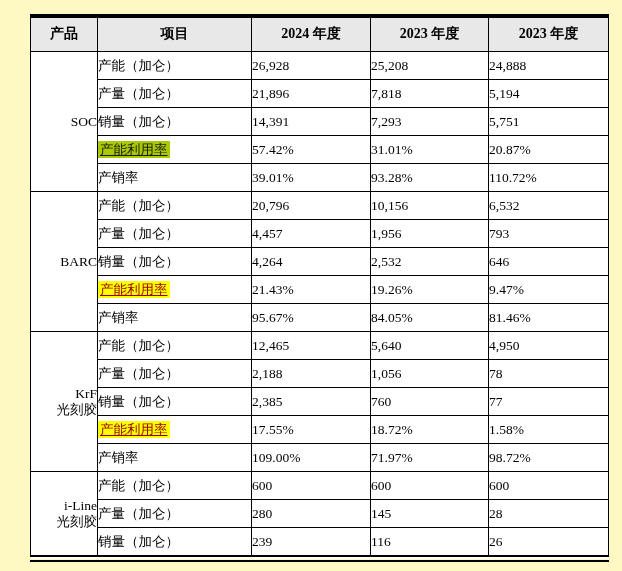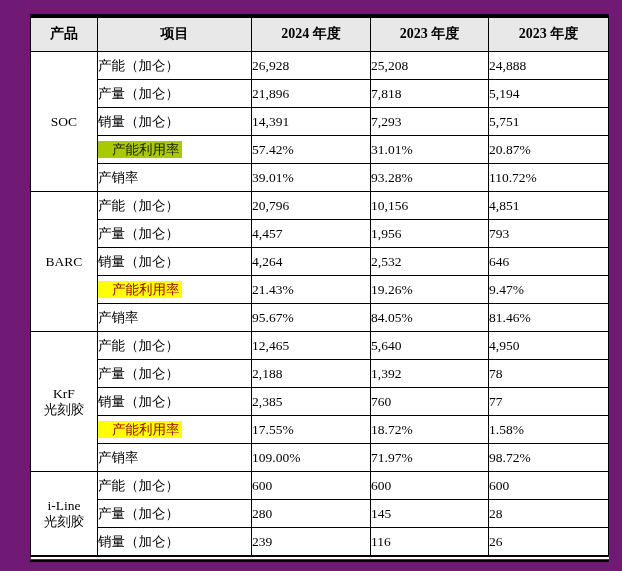--- a/index.html
+++ b/index.html
@@ -8,21 +8,21 @@
     background: #ffffff;
     width: 622px;
     height: 571px;
     font-family: "Liberation Serif", "DejaVu Serif", serif;
     color: #000000;
   }
   .page {
     position: relative;
     width: 622px;
     height: 571px;
-    background: #701a75;
+    background: #fef9c3;
     overflow: hidden;
   }
   table.prod-table {
     position: absolute;
     left: 30px;
     top: 14px;
     width: 578px;
     border-collapse: collapse;
     border-top: 4px solid #000000;
     border-bottom: 7px double #000000;
@@ -41,32 +41,33 @@
     background: #e8e8e8;
     font-weight: bold;
     font-size: 14px;
     text-align: center;
     height: 33px;
   }
   table.prod-table td {
     height: 27px;
   }
   td.product-cell {
-    text-align: center;
+    text-align: right;
     font-size: 13.5px;
   }
   td.item-cell {
   }
   td.value-cell {
     text-align: left;
     padding-right: 8px;
   }
   .hl {
     display: inline-block;
-    padding: 1px 2px 0 14px;
+    padding: 1px 2px 0 2px;
+    text-decoration: underline;
   }
   col.c-product { width: 67px; }
   col.c-item    { width: 154px; }
   col.c-y2024   { width: 119px; }
   col.c-y2023   { width: 118px; }
   col.c-y2022   { width: 120px; }
 </style>
 </head>
 <body>
 
@@ -118,21 +119,21 @@
           <td class="item-cell">产销率</td>
           <td class="value-cell">39.01%</td>
           <td class="value-cell">93.28%</td>
           <td class="value-cell">110.72%</td>
         </tr>
         <tr>
           <td class="product-cell" rowspan="5"><span>BARC</span></td>
           <td class="item-cell">产能（加仑）</td>
           <td class="value-cell">20,796</td>
           <td class="value-cell">10,156</td>
-          <td class="value-cell">4,851</td>
+          <td class="value-cell">6,532</td>
         </tr>
         <tr>
           <td class="item-cell">产量（加仑）</td>
           <td class="value-cell">4,457</td>
           <td class="value-cell">1,956</td>
           <td class="value-cell">793</td>
         </tr>
         <tr>
           <td class="item-cell">销量（加仑）</td>
           <td class="value-cell">4,264</td>
@@ -154,21 +155,21 @@
         <tr>
           <td class="product-cell" rowspan="5"><span>KrF</span><br><span>光刻胶</span></td>
           <td class="item-cell">产能（加仑）</td>
           <td class="value-cell">12,465</td>
           <td class="value-cell">5,640</td>
           <td class="value-cell">4,950</td>
         </tr>
         <tr>
           <td class="item-cell">产量（加仑）</td>
           <td class="value-cell">2,188</td>
-          <td class="value-cell">1,392</td>
+          <td class="value-cell">1,056</td>
           <td class="value-cell">78</td>
         </tr>
         <tr>
           <td class="item-cell">销量（加仑）</td>
           <td class="value-cell">2,385</td>
           <td class="value-cell">760</td>
           <td class="value-cell">77</td>
         </tr>
         <tr>
           <td class="item-cell"><span class="hl" style="background: rgb(255, 255, 0); color: rgb(150, 0, 0);">产能利用率</span></td>

